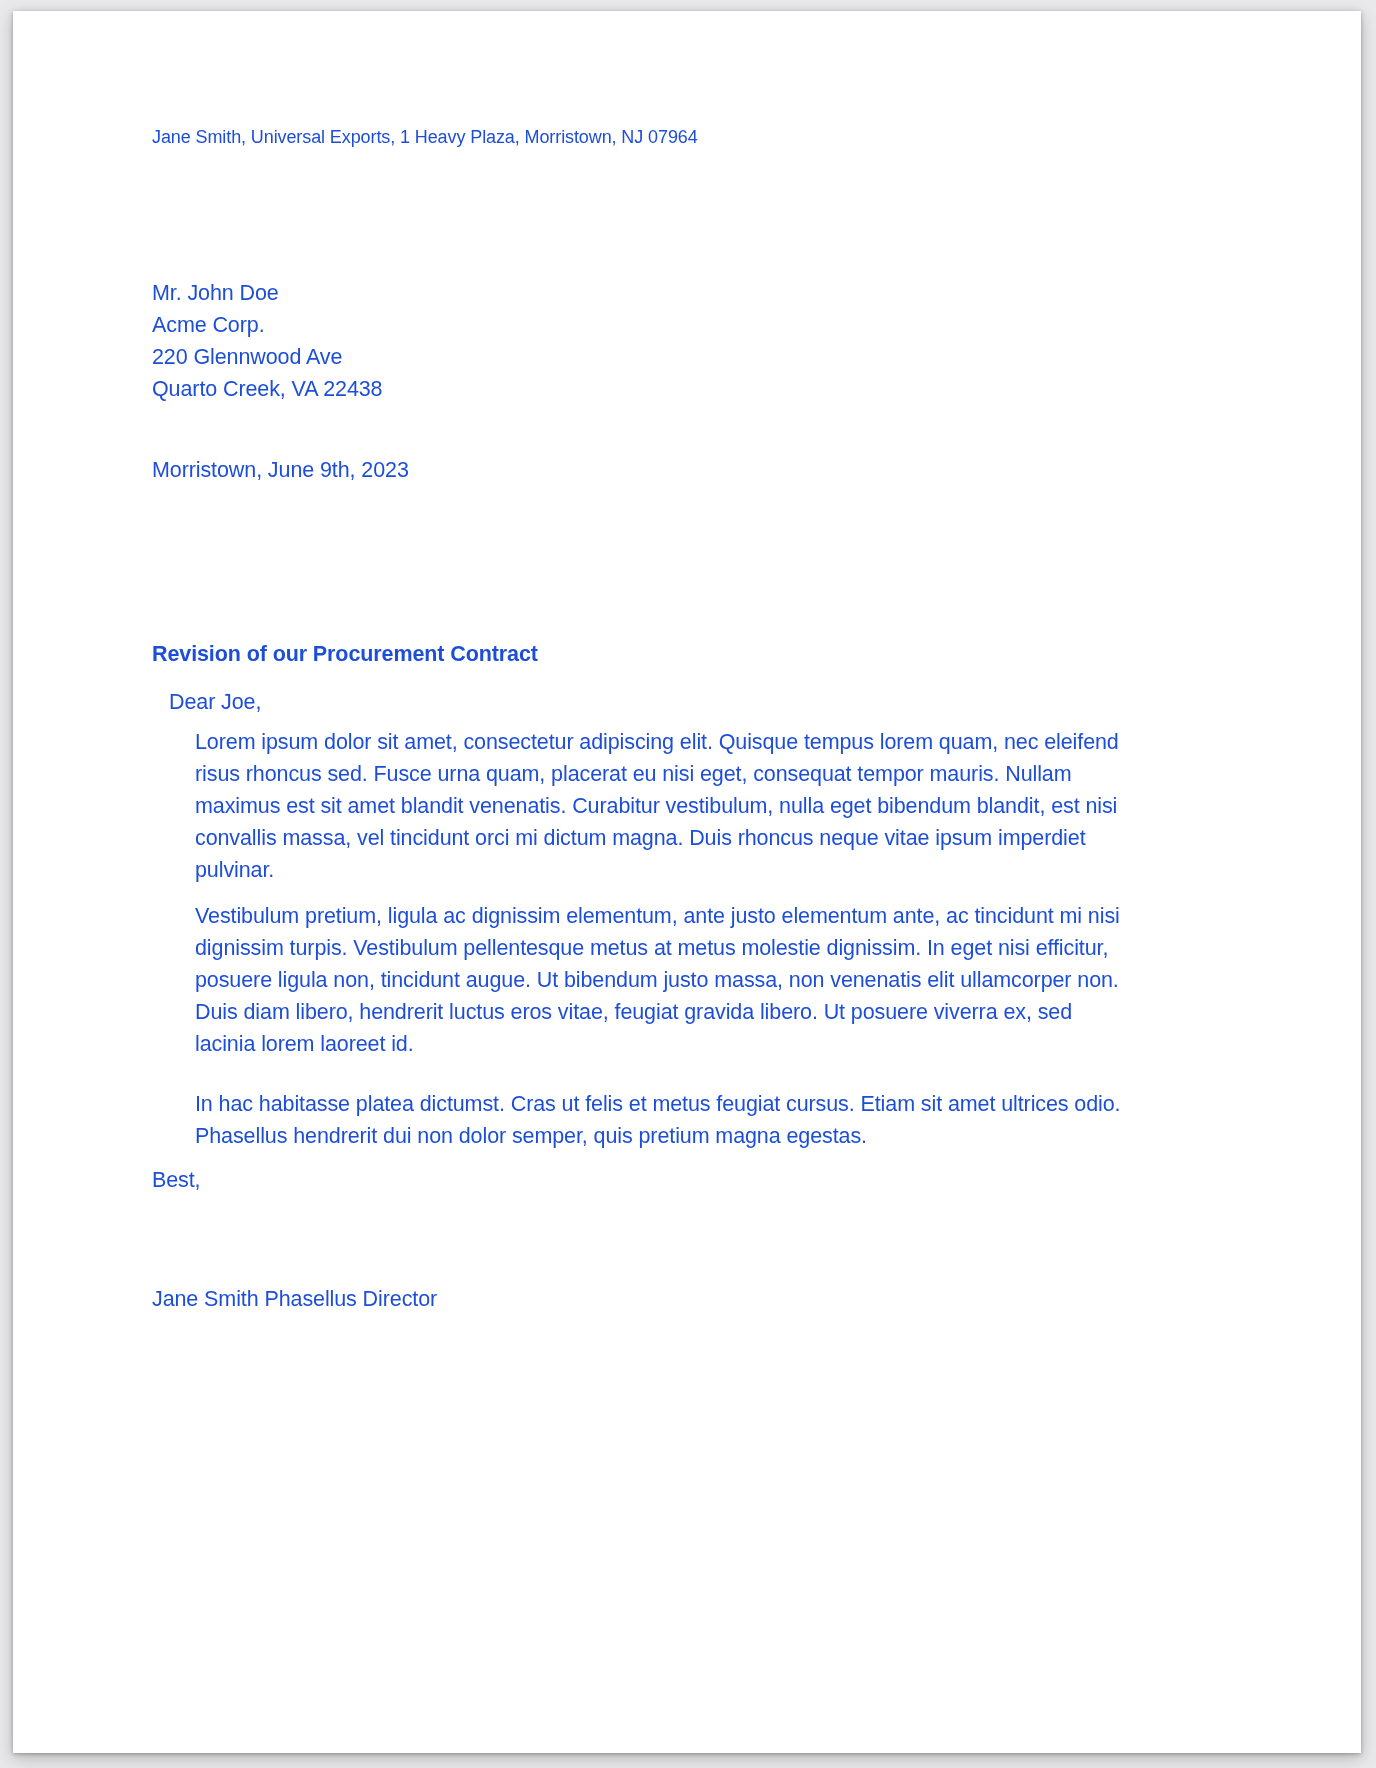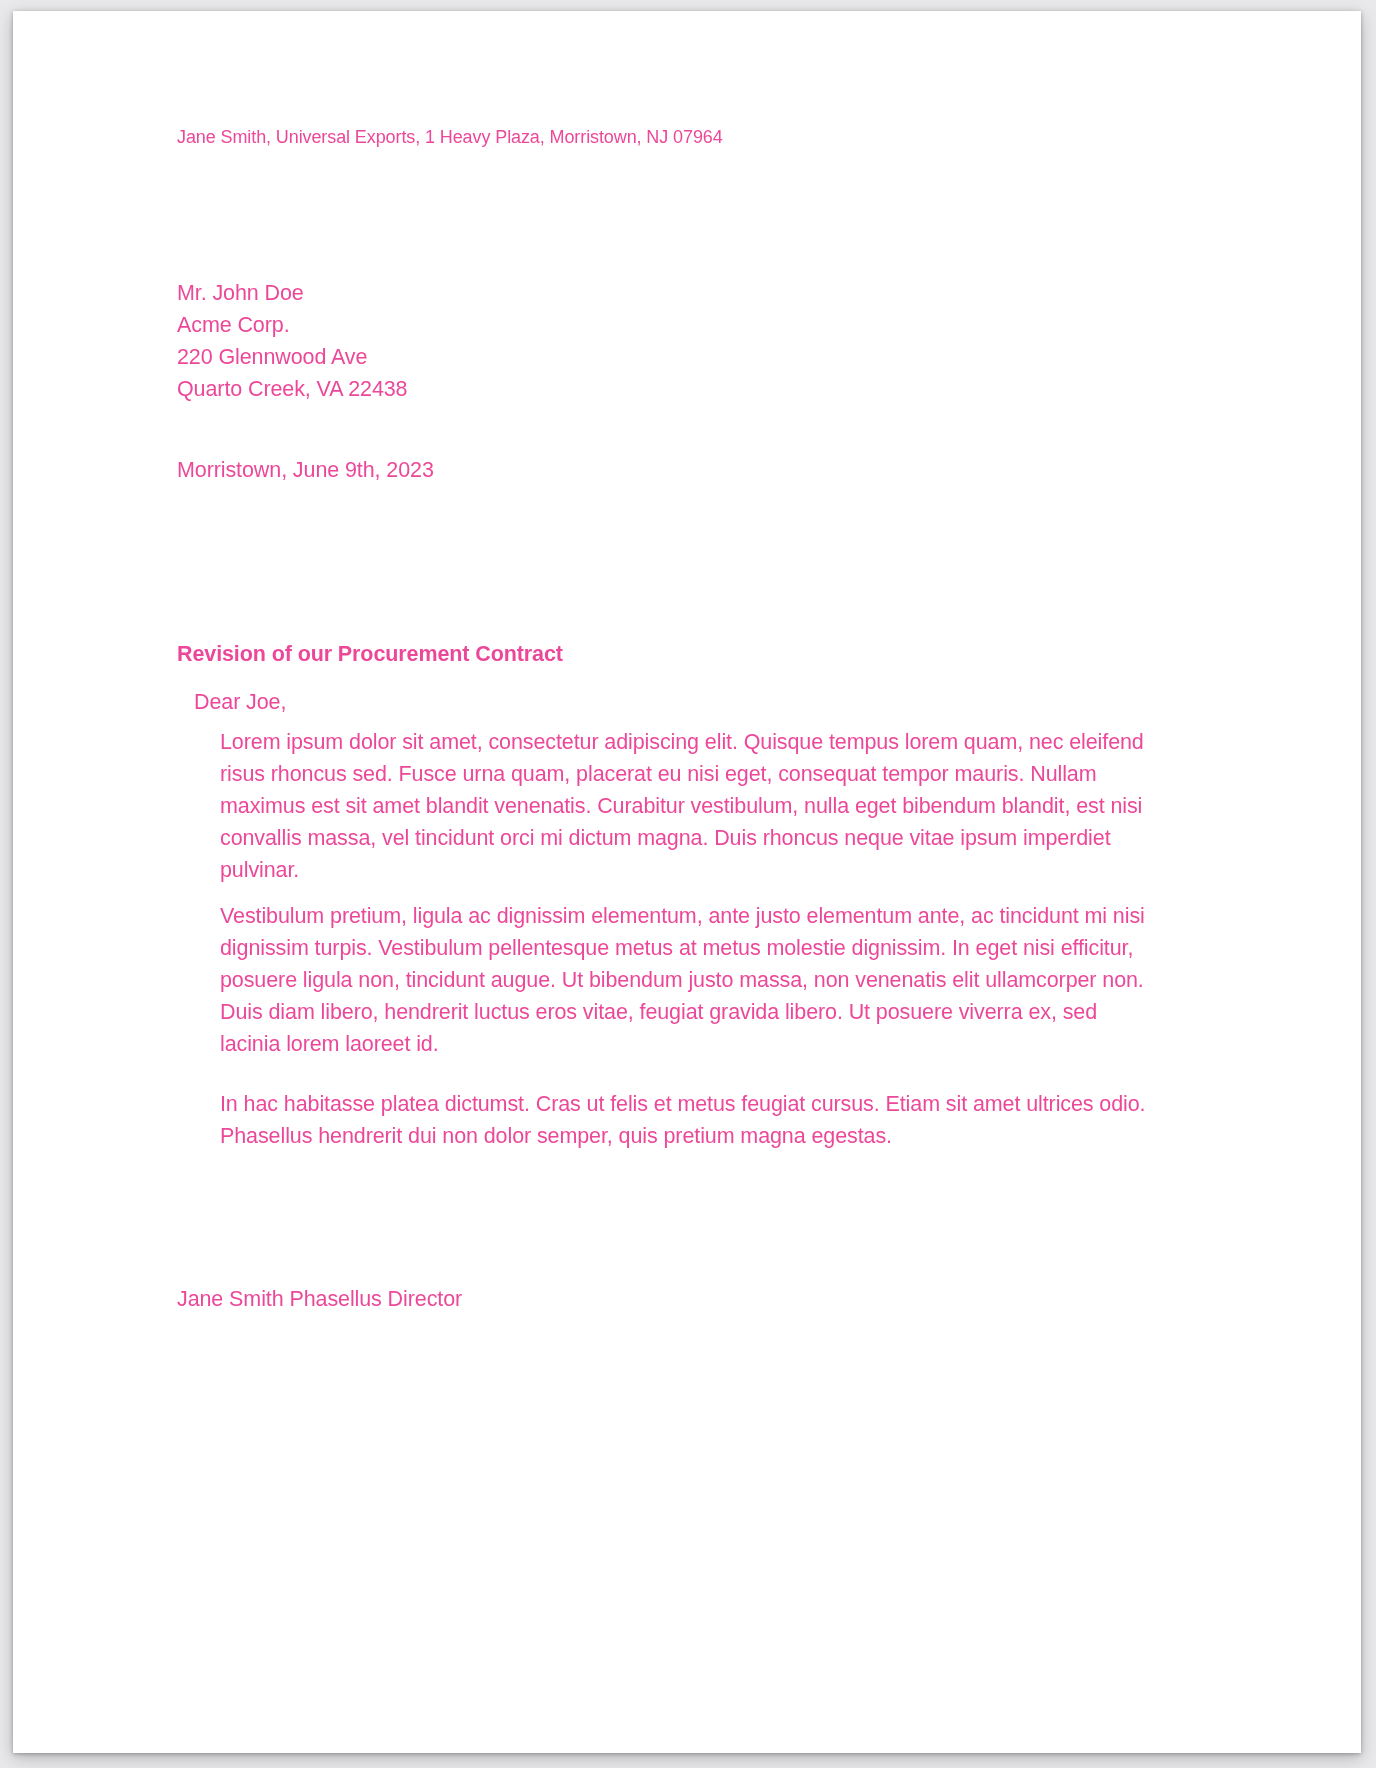--- a/index.html
+++ b/index.html
@@ -15,26 +15,26 @@
     position: absolute;
     left: 13px;
     top: 11px;
     width: 1348px;
     height: 1742px;
     background: #ffffff;
     box-shadow: 0 1px 4px rgba(0,0,0,0.28), 0 5px 16px rgba(0,0,0,0.22);
   }
   .block {
     position: absolute;
-    left: 164px;
+    left: 139px;
     width: 1045px;
     font-size: 21.5px;
     line-height: 32px;
     letter-spacing: -0.1px;
-    color: #ec4899;
+    color: #1d4ed8;
   }
   .sender-line {
     top: 114px;
     font-size: 18px;
     line-height: 24px;
   }
   .recipient-block { top: 266px; }
   .recipient-block div { line-height: 32px; }
   .date-line {
     top: 443px;
@@ -79,16 +79,17 @@
 
   <div class="block para para-2">Vestibulum pretium, ligula ac dignissim elementum, ante justo elementum ante, ac tincidunt mi nisi
 dignissim turpis. Vestibulum pellentesque metus at metus molestie dignissim. In eget nisi efficitur,
 posuere ligula non, tincidunt augue. Ut bibendum justo massa, non venenatis elit ullamcorper non.
 Duis diam libero, hendrerit luctus eros vitae, feugiat gravida libero. Ut posuere viverra ex, sed
 lacinia lorem laoreet id.</div>
 
   <div class="block para para-3">In hac habitasse platea dictumst. Cras ut felis et metus feugiat cursus. Etiam sit amet ultrices odio.
 Phasellus hendrerit dui non dolor semper, quis pretium magna egestas.</div>
 
+  <div class="block closing">Best,</div>
 
   <div class="block signature-line">Jane Smith Phasellus Director</div>
 
 </div>
 
 </body></html>

